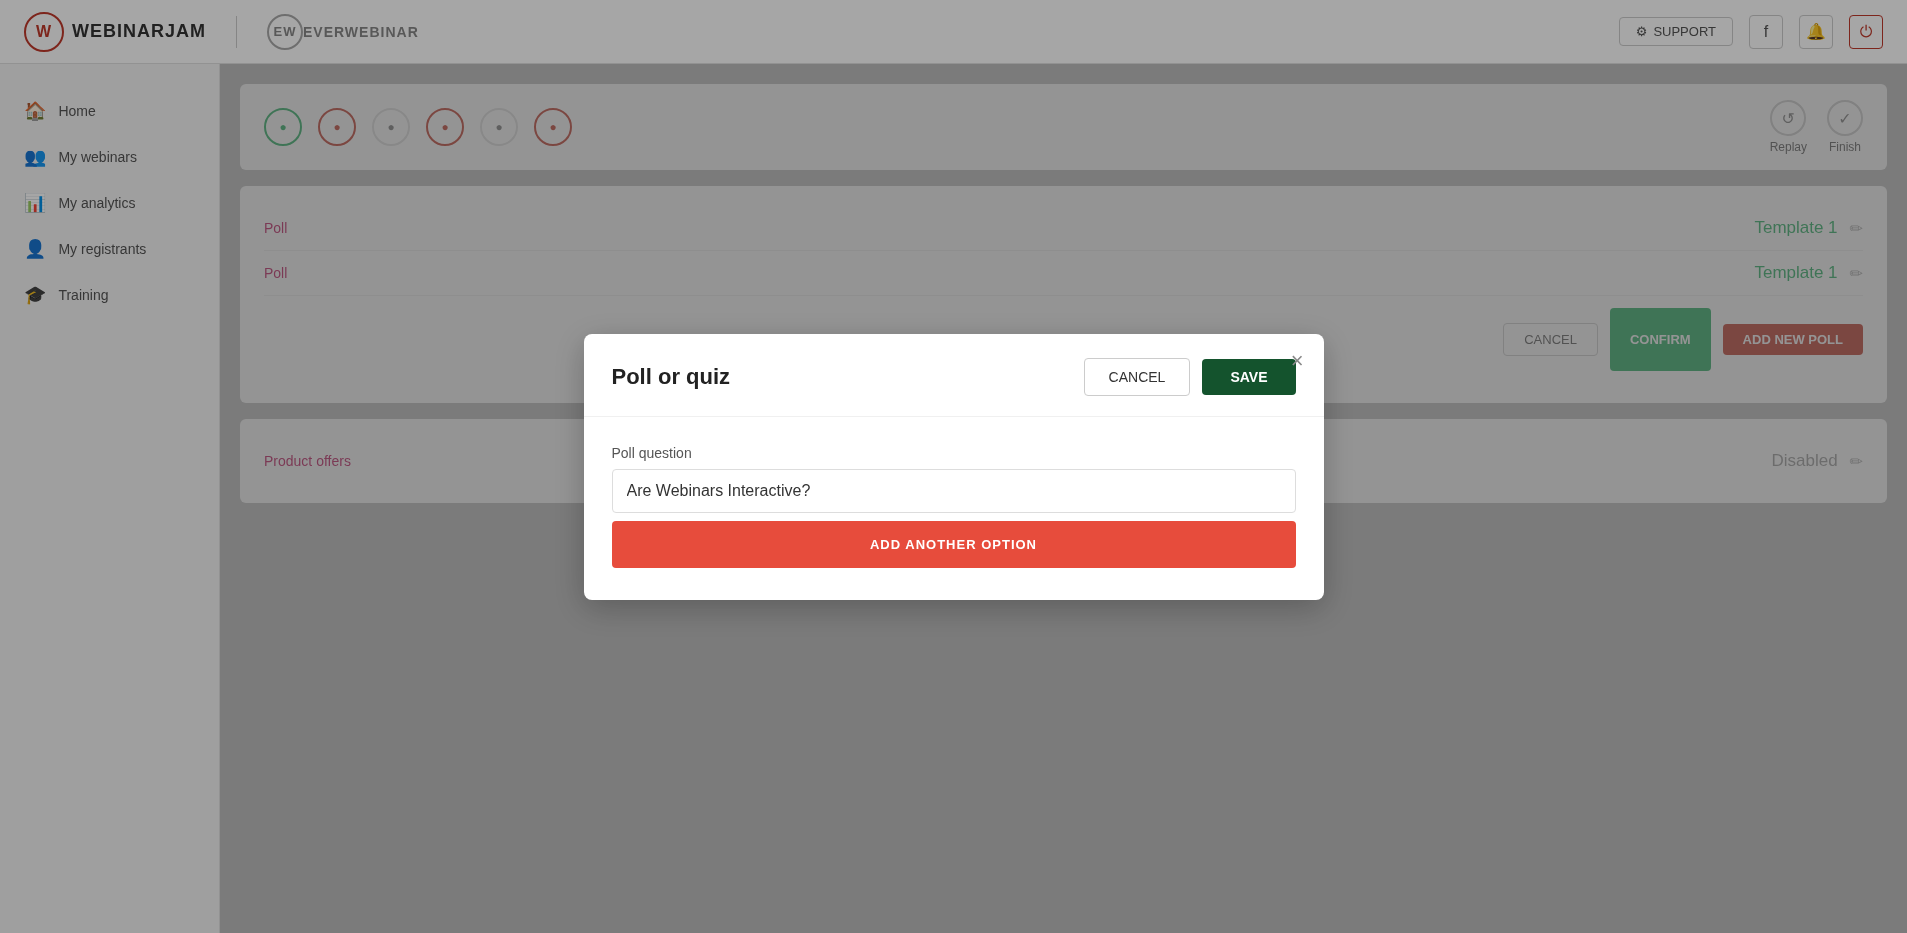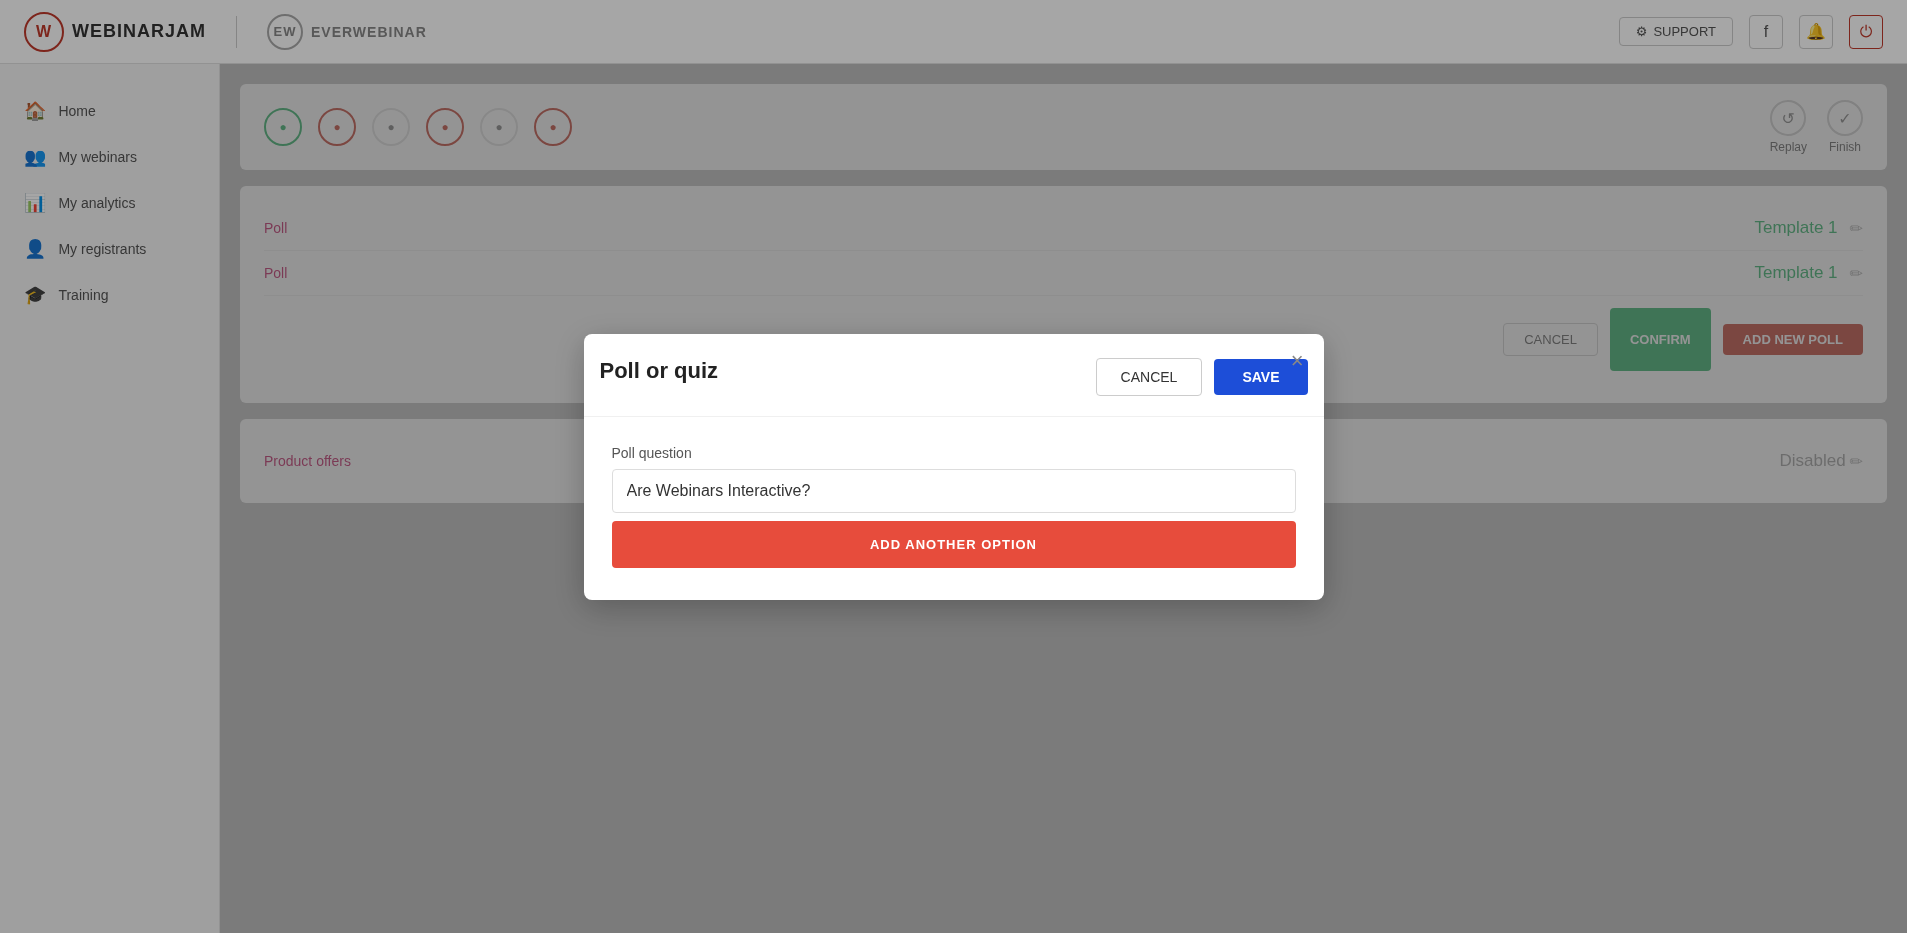--- a/index.html
+++ b/index.html
@@ -40,21 +40,21 @@
       font-size: 16px;
     }
     .logo-separator {
       width: 1px; height: 32px;
       background: #ccc;
       margin: 0 12px;
     }
     .logo-everwebinar {
       display: flex;
       align-items: center;
-      gap: 8px;
+      gap: 0;
       color: #888;
       font-size: 14px;
       font-weight: 600;
       letter-spacing: 1px;
     }
     .logo-circle-ew {
       width: 36px; height: 36px;
       border: 2px solid #aaa;
       border-radius: 50%;
       display: flex; align-items: center; justify-content: center;
@@ -244,22 +244,23 @@
       background: #fff;
       border-radius: 8px;
       width: 740px;
       max-width: 95vw;
       padding: 0;
       position: relative;
       box-shadow: 0 8px 32px rgba(0,0,0,0.25);
     }
     .modal-header {
       display: flex;
+      align-items: center;
       justify-content: space-between;
-      padding: 24px 16px 20px;
+      padding: 24px 28px 20px;
       border-bottom: 1px solid #f0f0f0;
     }
     .modal-title {
       font-size: 22px;
       font-weight: 600;
       color: #222;
     }
     .modal-header-actions {
       display: flex;
       align-items: center;
@@ -269,21 +270,21 @@
       border: 1px solid #ccc;
       background: #fff;
       color: #333;
       padding: 10px 24px;
       border-radius: 4px;
       font-size: 14px;
       font-weight: 500;
       cursor: pointer;
     }
     .modal-save-btn {
-      background: #1d4ed8;
+      background: #14532d;
       color: #fff;
       border: none;
       padding: 10px 28px;
       border-radius: 4px;
       font-size: 14px;
       font-weight: 700;
       cursor: pointer;
     }
     .modal-close-btn {
       position: absolute;
@@ -434,21 +435,21 @@
             <button class="cancel-btn-sm">CANCEL</button>
             <button class="confirm-btn-sm">CONFIRM</button>
             <button class="add-new-poll-btn">ADD NEW POLL</button>
           </div>
         </div>
       </div>
 
       <div class="section-card">
         <div class="section-row">
           <span class="section-label">Product offers</span>
-          <div style="display:flex;align-items:center;gap:4px;">
+          <div style="display:flex;align-items:center;gap:12px;">
             <span class="section-status disabled">Disabled</span>
             <span class="edit-icon">✏</span>
           </div>
         </div>
       </div>
 
     </div>
   </div>
 </div>
 

